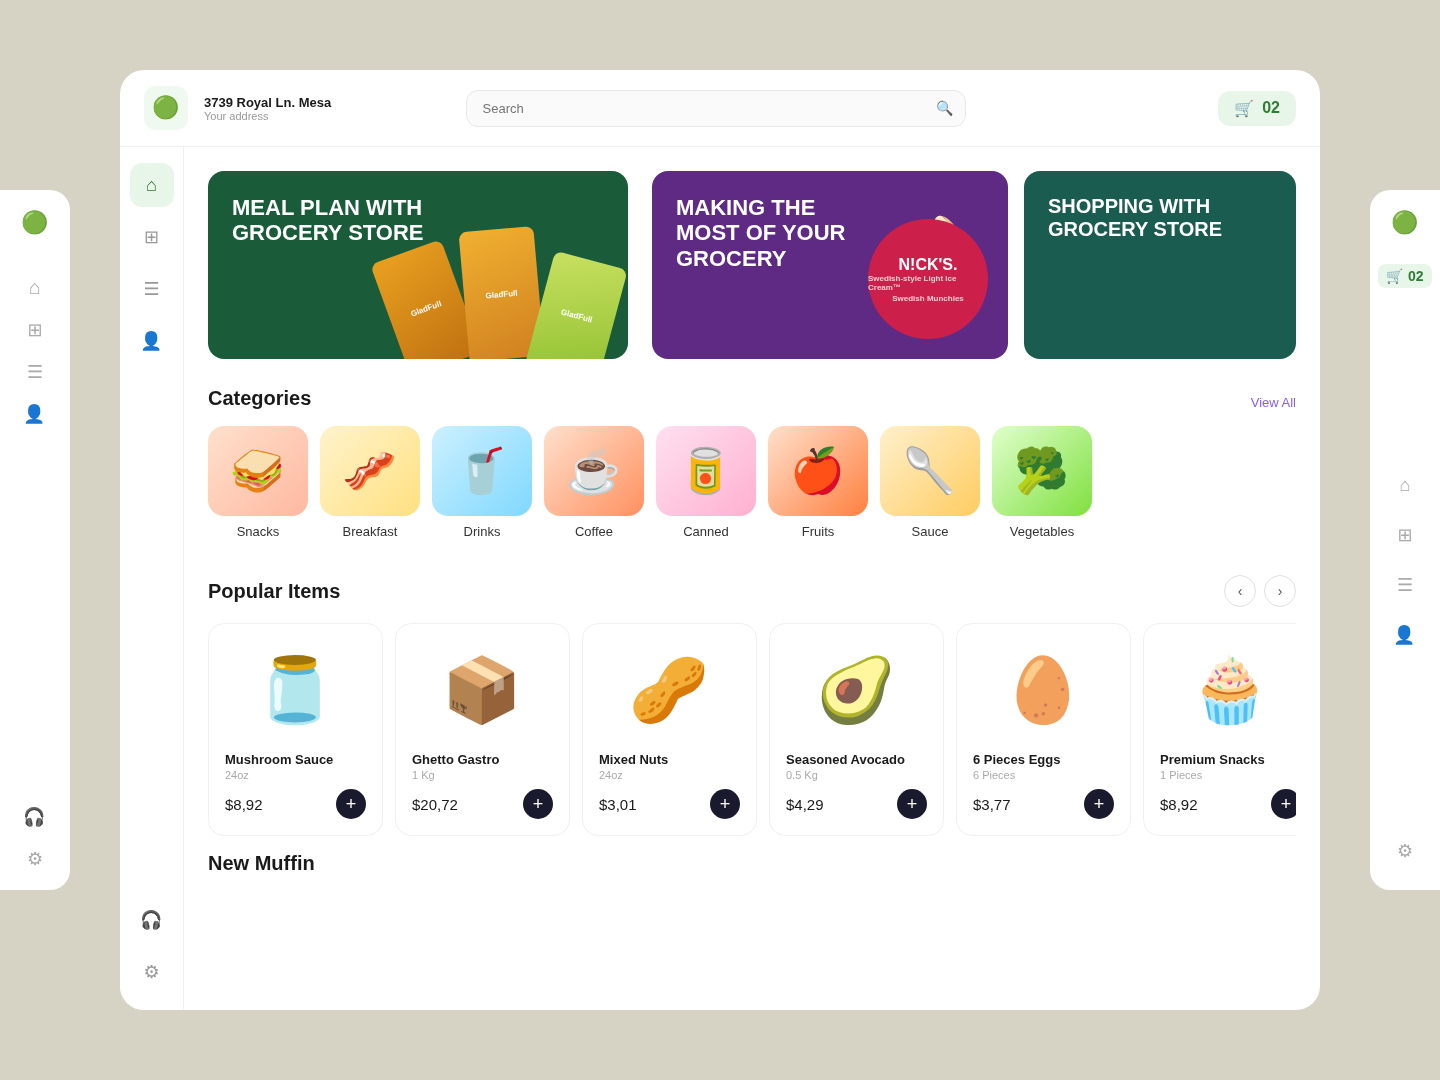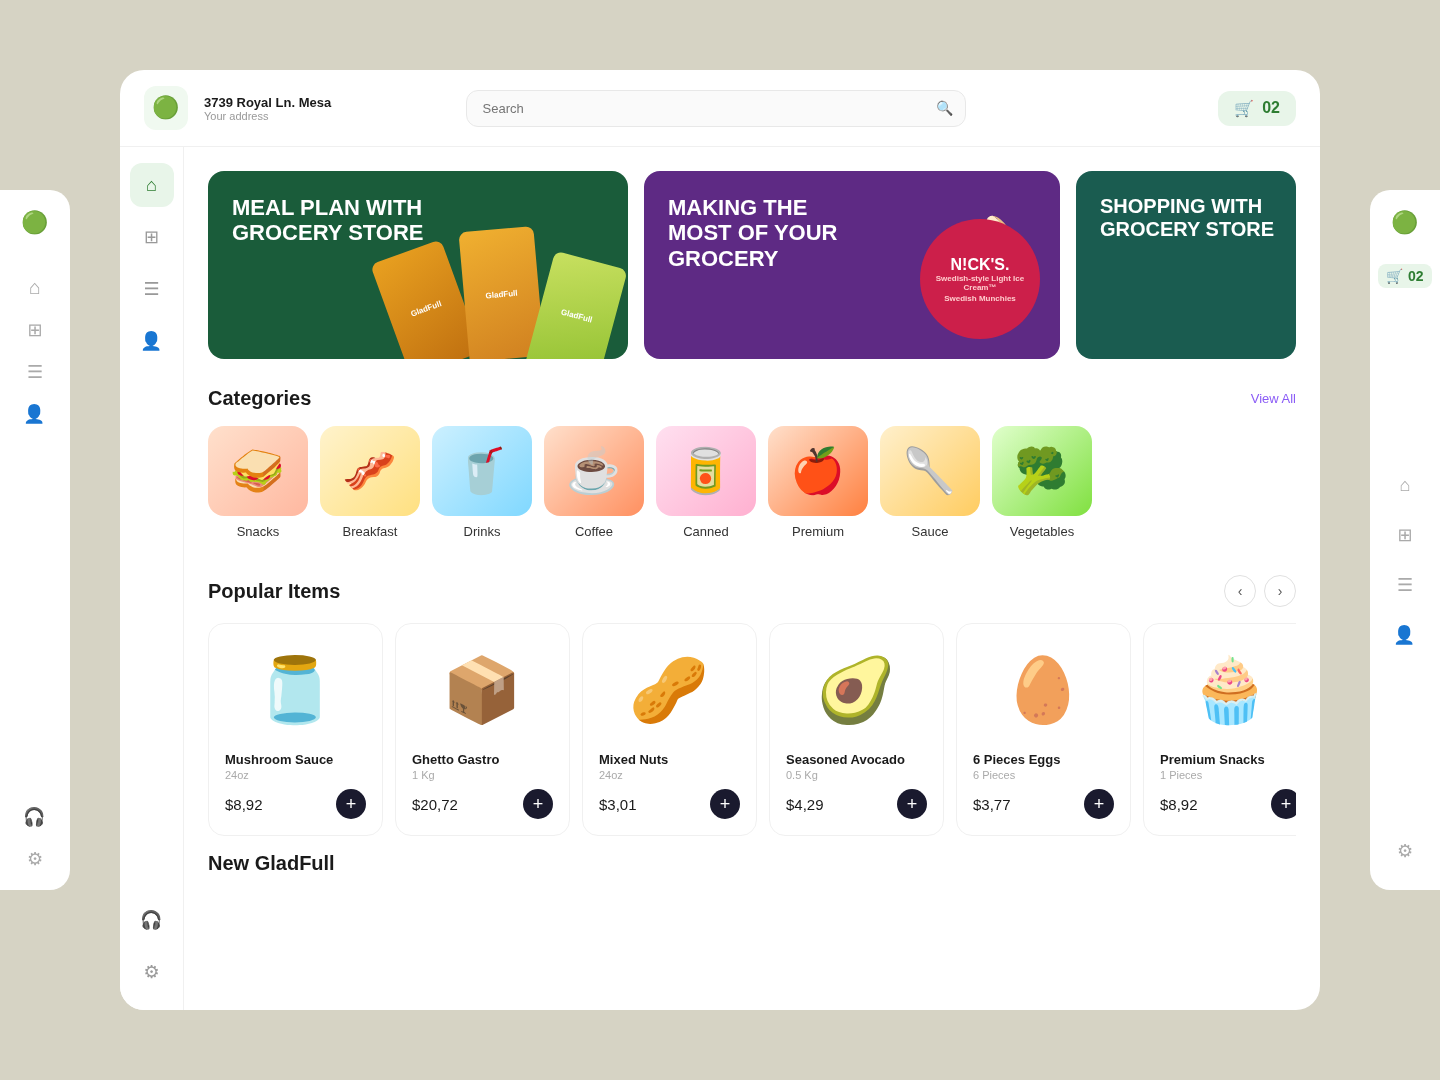--- a/index.html
+++ b/index.html
@@ -188,43 +188,44 @@
       overflow: hidden;
       position: relative;
       height: 188px;
       flex-shrink: 0;
     }
     .banner-green {
       width: 420px;
       background: #1a5c3a;
     }
     .banner-purple {
-      width: 416px;
+      width: 356px;
       background: #5e2a84;
+      margin-left: 8px;
     }
     .banner-teal {
       width: 200px;
       background: #1a5c50;
     }
     .banner-text {
       position: absolute;
       top: 24px;
       left: 24px;
       color: white;
       font-size: 22px;
       font-weight: 900;
       line-height: 1.15;
       text-transform: uppercase;
       max-width: 200px;
     }
     
     .section-header {
       display: flex;
       justify-content: space-between;
-      align-items: center;
+      align-items: flex-end;
       margin-bottom: 16px;
       margin-top: 12px;
     }
     .section-title {
       font-size: 20px;
       font-weight: 700;
       color: #1a1a1a;
     }
     .view-all {
       font-size: 13px;
@@ -373,21 +374,20 @@
       display: flex;
       flex-direction: column;
       align-items: center;
       justify-content: center;
       color: white;
       font-weight: 900;
       font-size: 18px;
     }
     .nicks-sub {
       font-size: 8px;
-      text-align: center;
       color: #ffcccc;
     }
   </style>
 </head>
 <body>
 
 <div class="page-wrapper">
 
   <div class="side-peek-left">
     <div style="font-size:22px; color:#2e7d32;">🟢</div>
@@ -513,21 +513,21 @@
               <div class="category-item">
       <div class="category-icon-wrap cat-canned">
         🥫
       </div>
       <span class="category-label">Canned</span>
     </div>
               <div class="category-item">
       <div class="category-icon-wrap cat-fruits">
         🍎
       </div>
-      <span class="category-label">Premium</span>
+      <span class="category-label">Fruits</span>
     </div>
               <div class="category-item">
       <div class="category-icon-wrap cat-sauce">
         🥄
       </div>
       <span class="category-label">Sauce</span>
     </div>
               <div class="category-item">
       <div class="category-icon-wrap cat-vegetables">
         🥦
@@ -597,21 +597,21 @@
       <div class="product-weight">1 Pieces</div>
       <div class="product-footer">
         <span class="product-price">$8,92</span>
         <button class="add-btn">+</button>
       </div>
     </div>
             </div>
         </div>
 
         <div>
-          <h2 class="new-arrival-title">New GladFull</h2>
+          <h2 class="new-arrival-title">New Muffin</h2>
         </div>
 
       </div>
     </div>
   </div>
 
   <div class="side-peek-right">
     <div style="font-size:22px; color:#2e7d32;">🟢</div>
     <div style="display:flex;align-items:center;gap:4px;background:#e8f5e9;border-radius:8px;padding:4px 8px;margin-top:8px;">
       <span style="font-size:14px;">🛒</span>

